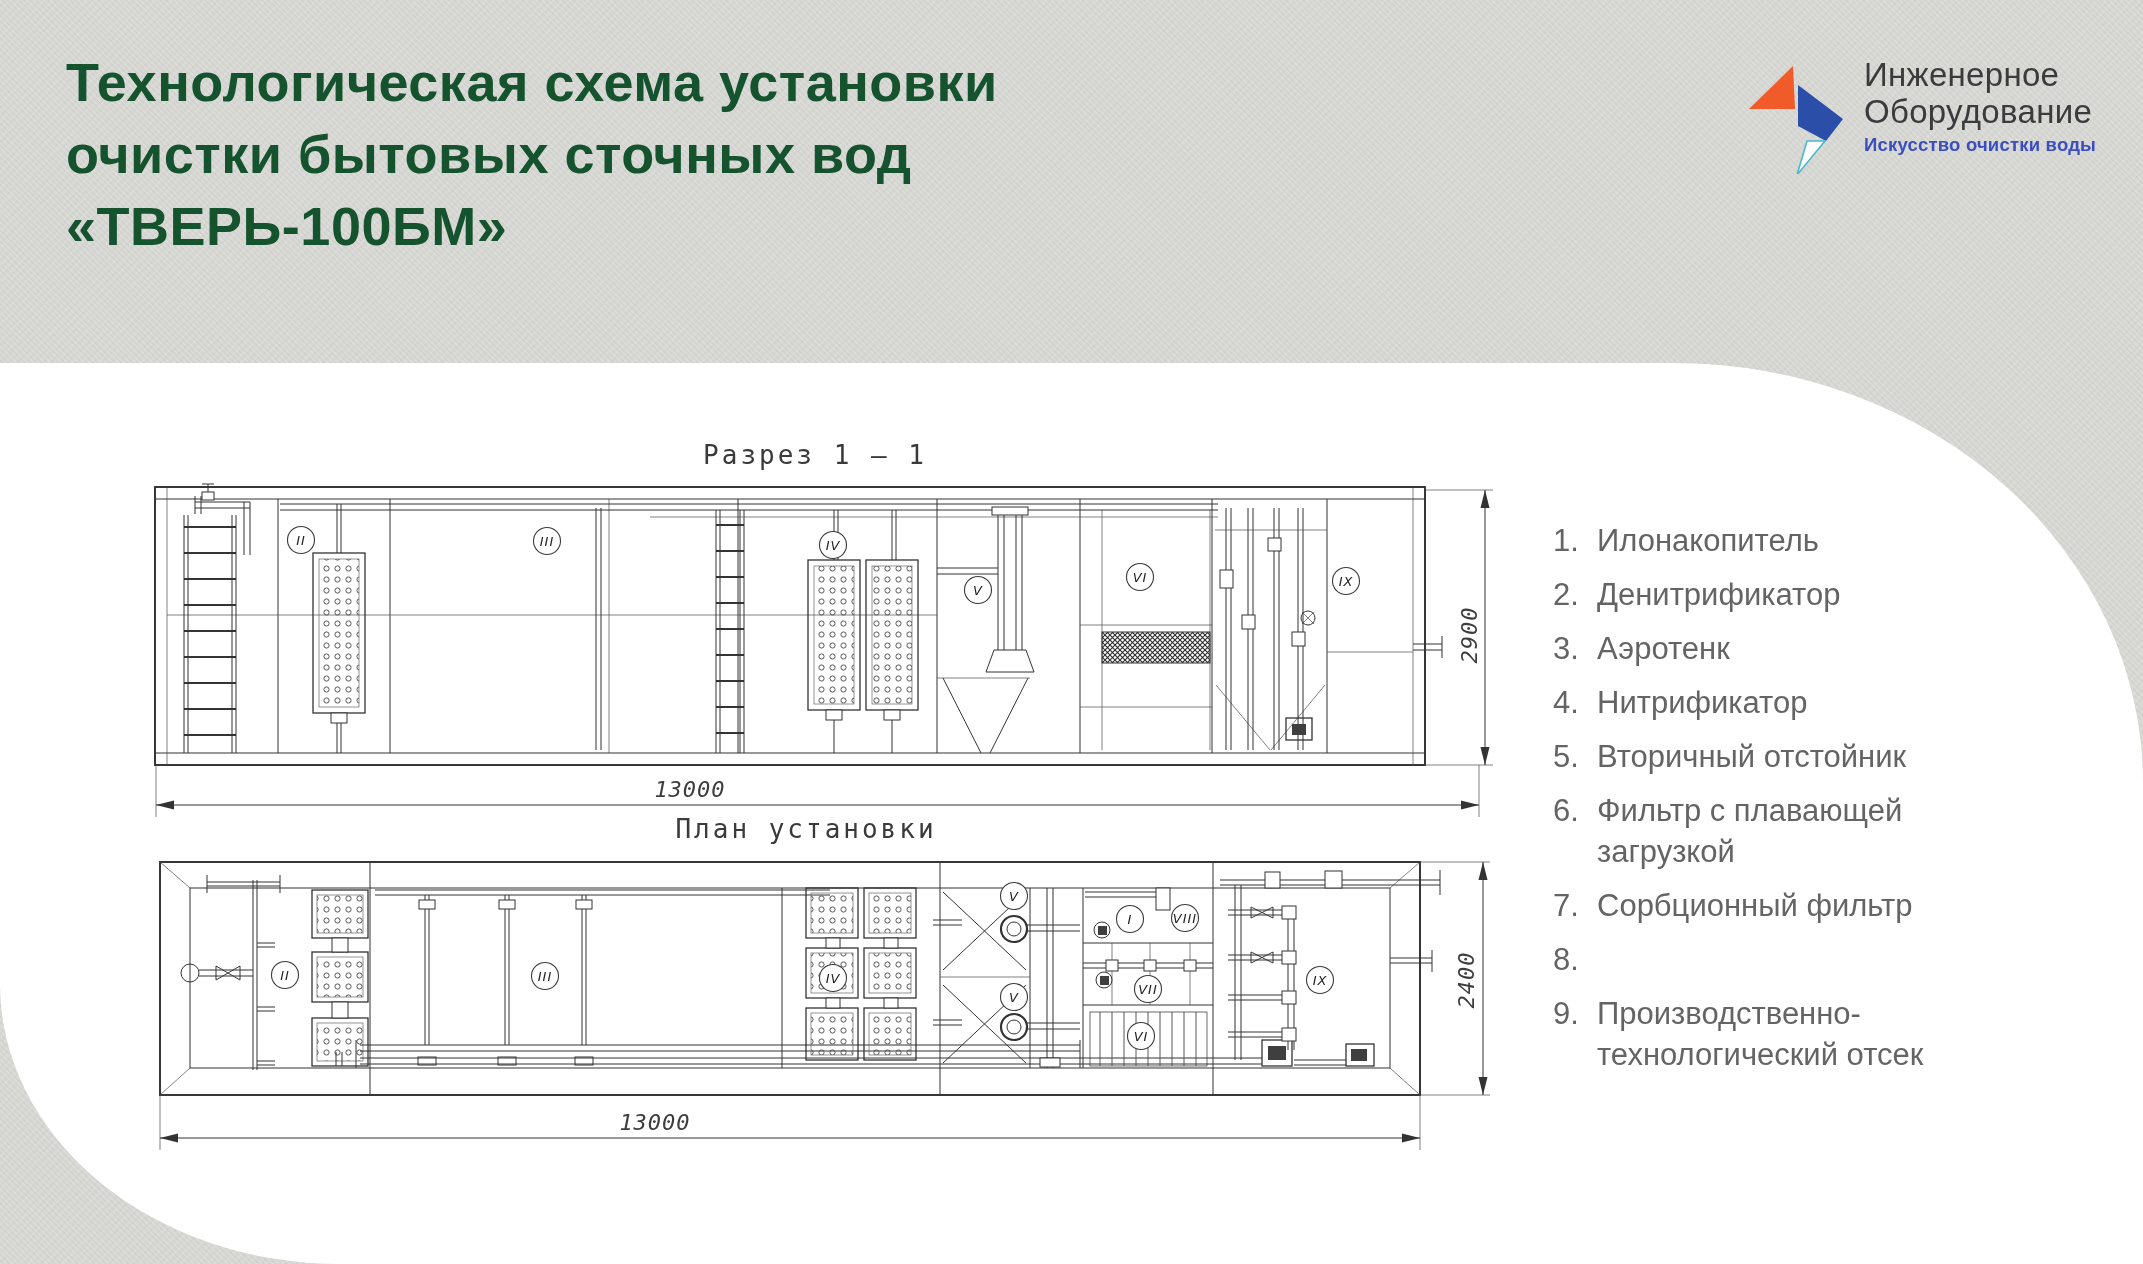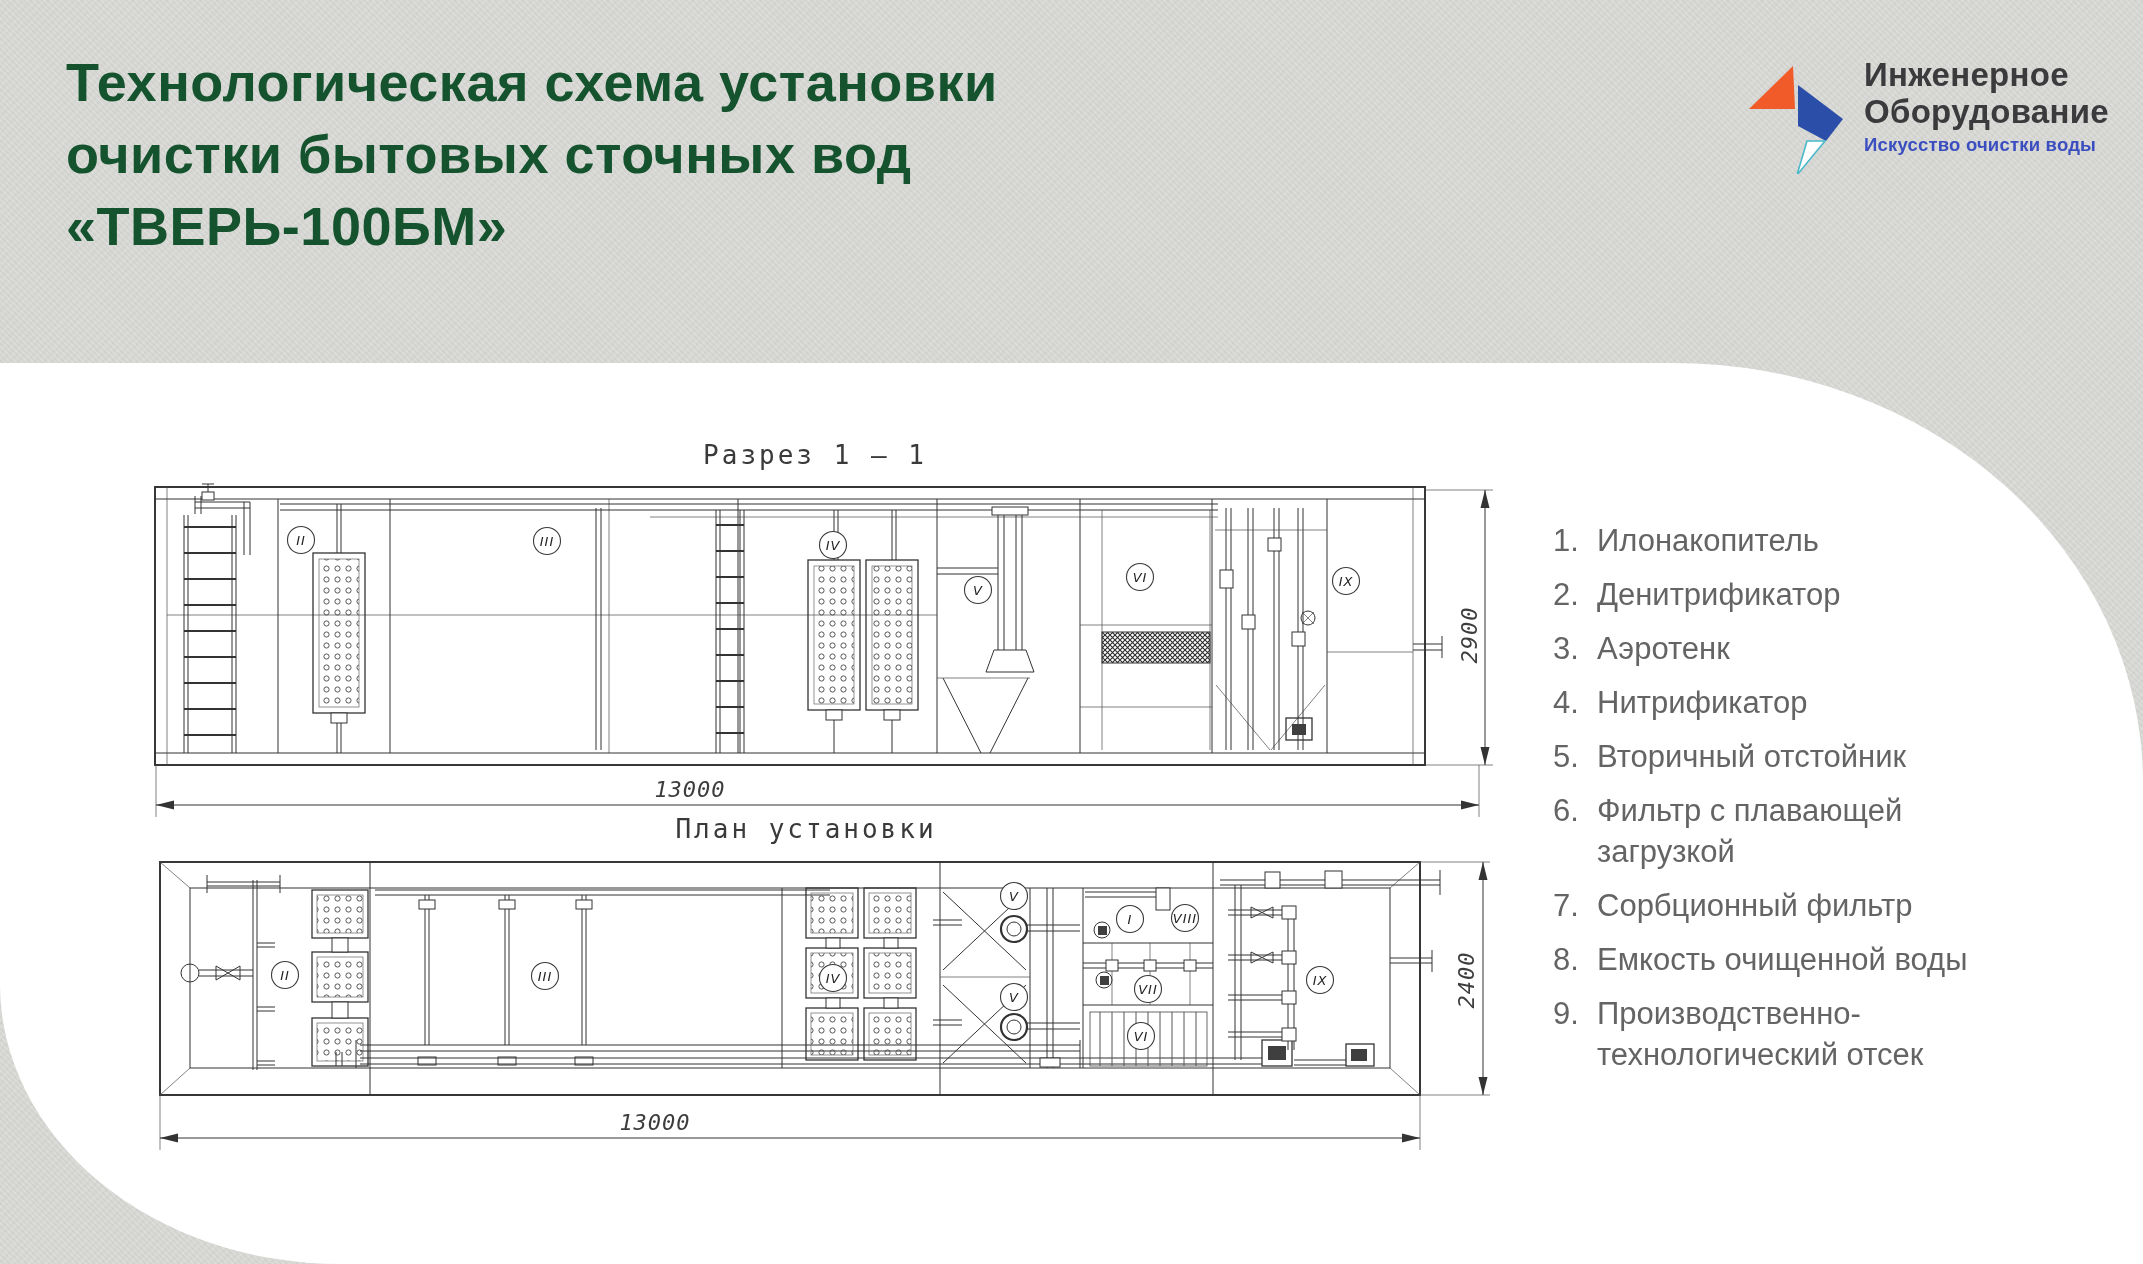--- a/index.html
+++ b/index.html
@@ -16,21 +16,21 @@
     border-top-right-radius:470px 420px;
     border-bottom-left-radius:340px 280px;
   }
   .page-title{
     position:absolute;left:66px;top:46px;
     font-weight:700;font-size:54px;line-height:72px;color:#14532d;letter-spacing:.5px;
   }
   .logo{position:absolute;left:1748px;top:44px;display:flex;align-items:flex-start;}
   .logo-mark{width:104px;height:130px;flex:none;}
   .logo-text{margin-left:12px;padding-top:12px;}
-  .logo-name{font-size:33px;font-weight:700;color:#3b3b3d;line-height:37px;letter-spacing:.3px;}
+  .logo-name{font-size:33px;font-weight:400;color:#3b3b3d;line-height:37px;letter-spacing:.3px;}
   .logo-tag{font-size:18.5px;font-weight:700;color:#3b4ec0;margin-top:4px;letter-spacing:.2px;}
   .legend{position:absolute;left:1553px;top:520px;width:470px;}
   .legend-item{display:flex;color:#646464;font-size:31px;line-height:41px;margin-bottom:13px;}
   .legend-num{width:44px;flex:none;}
   .legend-text{width:402px;}
   .drawing{position:absolute;left:90px;top:420px;}
 
   
   .ln{fill:none;stroke:#333;stroke-width:1;}
   .ln2{fill:none;stroke:#2e2e2e;stroke-width:1.9;}
@@ -408,19 +408,18 @@
   <div class="legend-item">
     <span class="legend-num">6.</span>
     <span class="legend-text">Фильтр с плавающей загрузкой</span>
   </div>
   <div class="legend-item">
     <span class="legend-num">7.</span>
     <span class="legend-text">Сорбционный фильтр</span>
   </div>
   <div class="legend-item">
     <span class="legend-num">8.</span>
-    <span class="legend-text">Емкость очищенной воды</span>
   </div>
   <div class="legend-item">
     <span class="legend-num">9.</span>
     <span class="legend-text">Производственно-технологический отсек</span>
   </div>
 </div>
 
 </body></html>

